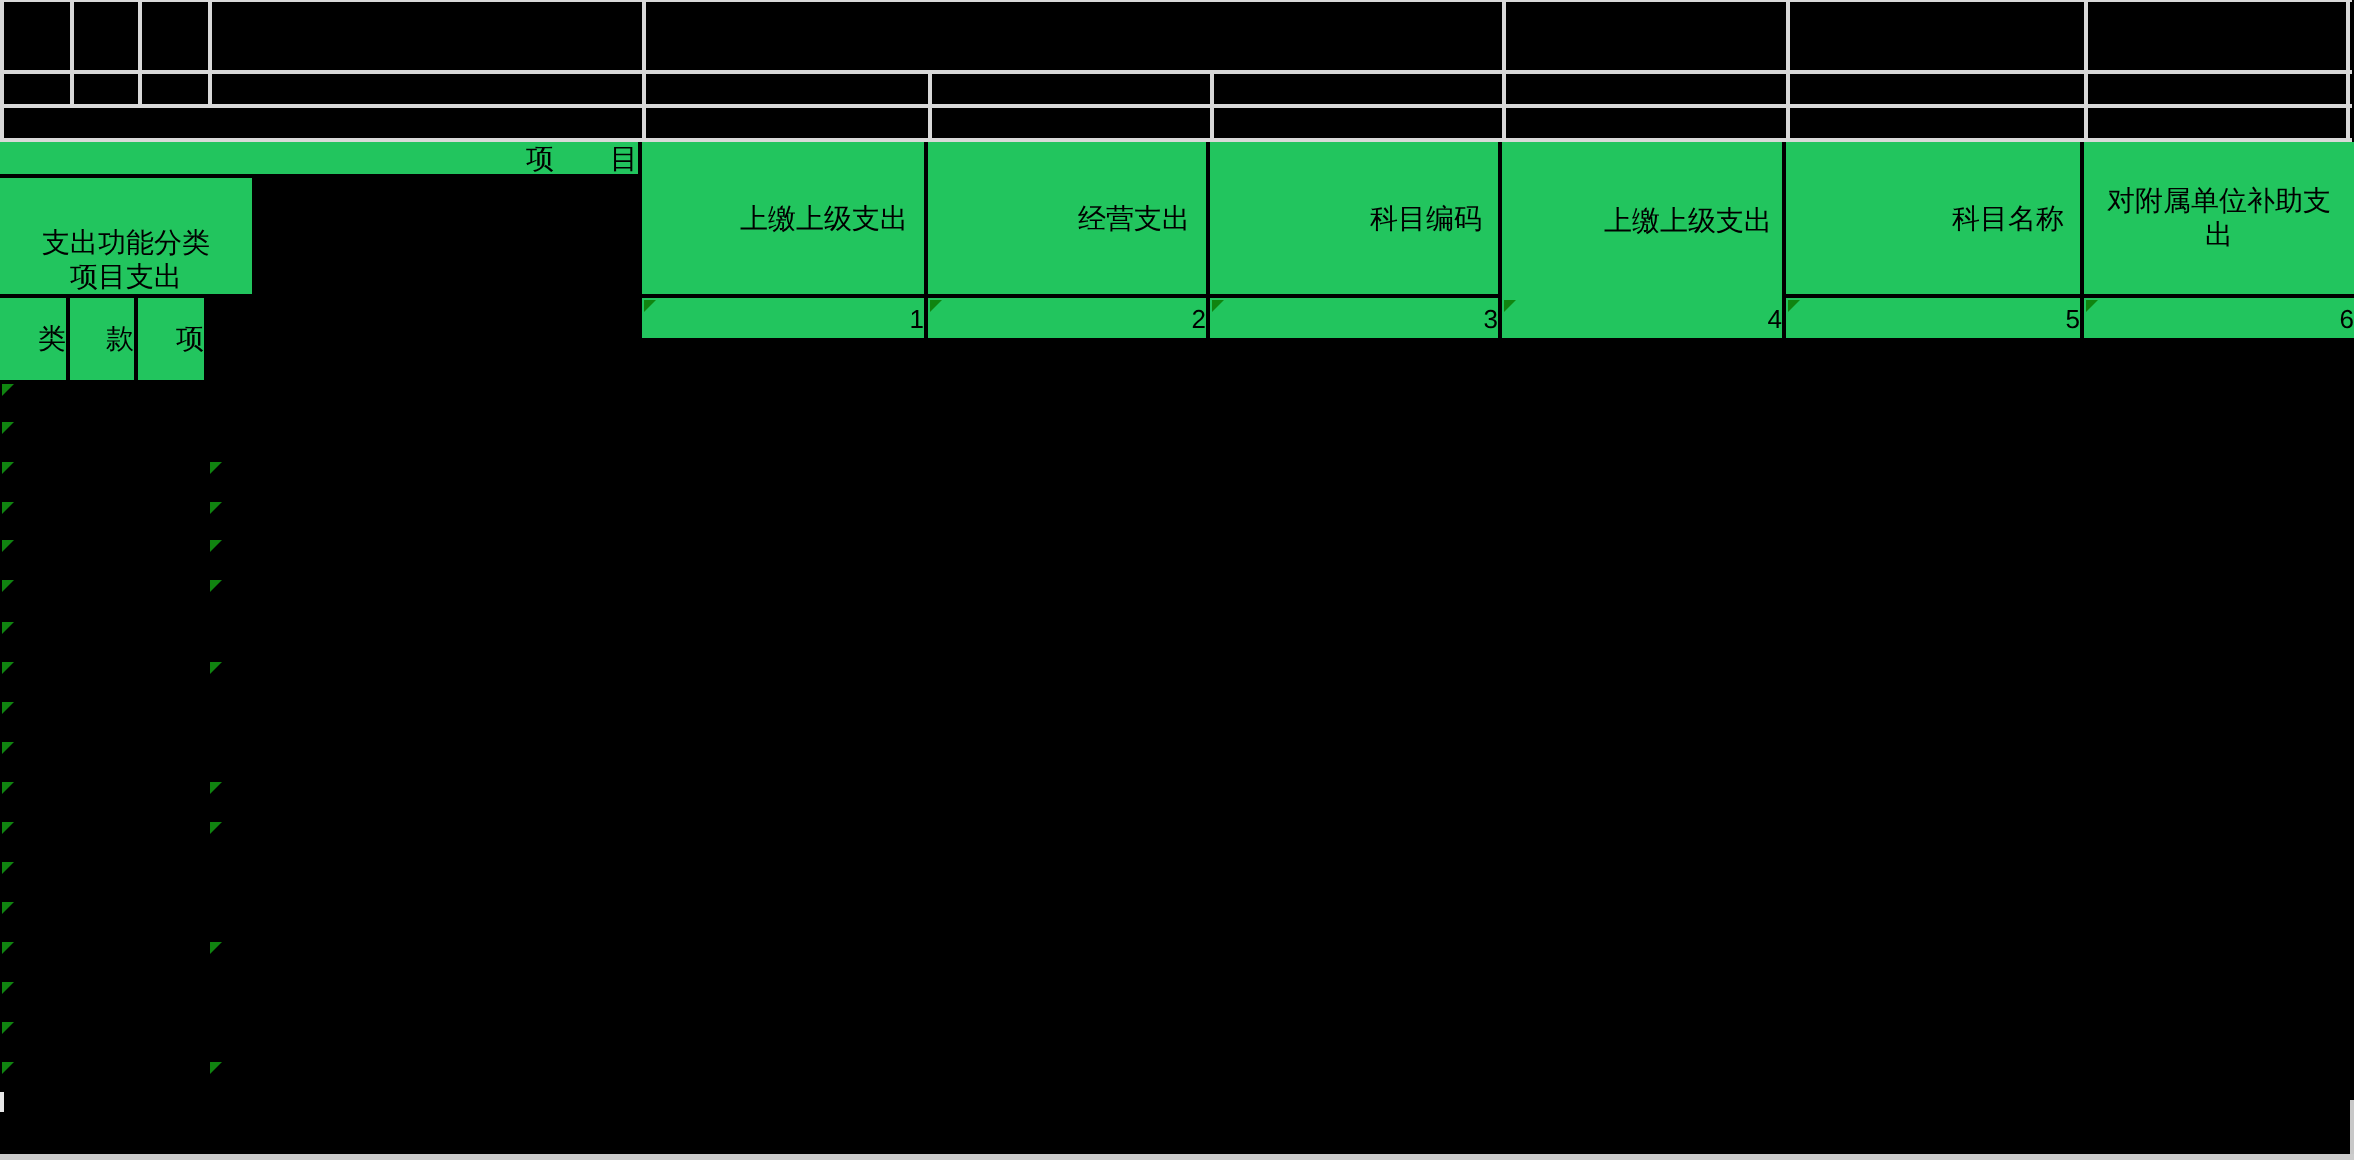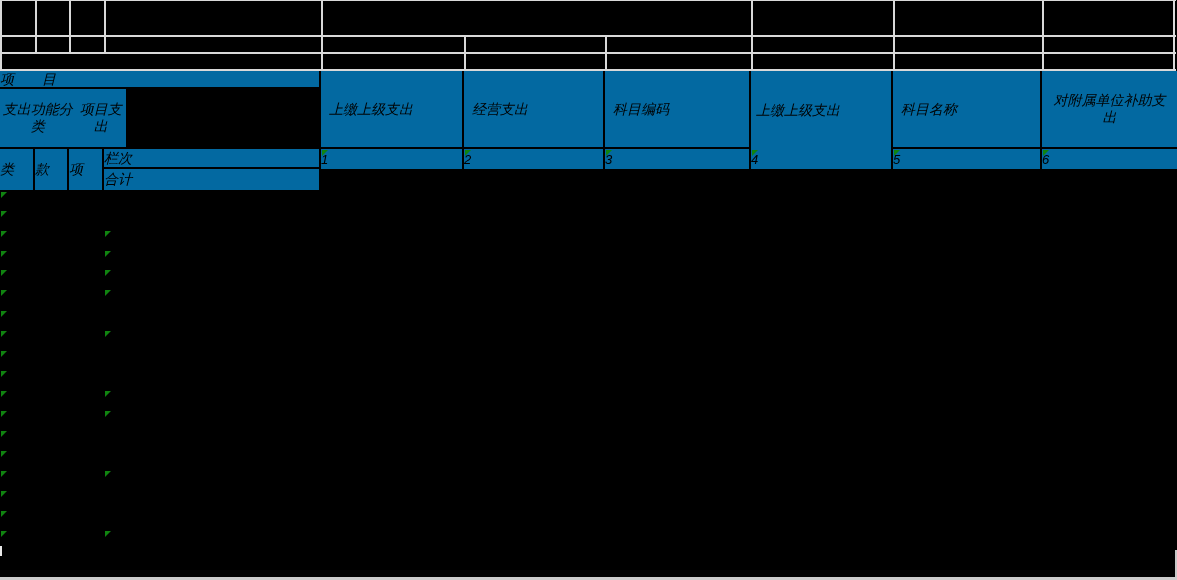--- a/index.html
+++ b/index.html
@@ -1,21 +1,21 @@
 <!DOCTYPE html>
 <html><head>
 <meta charset="utf-8">
 <style>
   html,body{margin:0;padding:0;background:#000;}
   #screen{position:relative;width:1177px;height:580px;background:#000;overflow:hidden;
           font-family:"Liberation Sans","DejaVu Sans",sans-serif;color:#000;}
   .lline{position:absolute;background:#d9d9d9;}
-  .gcell{position:absolute;background:#0369a1;box-sizing:border-box;display:flex;
-         align-items:center;justify-content:flex-start;text-align:center;overflow:hidden;
-         font-size:14px;line-height:17px;font-style:italic;}
+  .gcell{position:absolute;background:#22c55e;box-sizing:border-box;display:flex;
+         align-items:center;justify-content:flex-end;text-align:center;overflow:hidden;
+         font-size:14px;line-height:17px;}
   .bR{border-right:2px solid #000;}
   .bB{border-bottom:2px solid #000;}
   .tri{position:absolute;width:6px;height:6px;background:#108410;
        clip-path:polygon(0 0,100% 0,0 100%);}
   .numfont{font-size:13px;}
   .blackrow{position:absolute;left:0;width:1177px;background:#000;}
 </style>
 </head>
 <body>
 
@@ -36,42 +36,36 @@
   <div class="lline" style="left:104px;top:0;width:2px;height:53px;"></div>
   <div class="lline" style="left:321px;top:0;width:2px;height:71px;"></div>
   <div class="lline" style="left:464px;top:35px;width:2px;height:36px;"></div>
   <div class="lline" style="left:605px;top:35px;width:2px;height:36px;"></div>
   <div class="lline" style="left:751px;top:0;width:2px;height:71px;"></div>
   <div class="lline" style="left:893px;top:0;width:2px;height:71px;"></div>
   <div class="lline" style="left:1042px;top:0;width:2px;height:71px;"></div>
 
   <div class="gcell bR bB" style="left:0;top:71px;width:321px;height:18px;white-space:pre;"><span>项　　目</span></div>
 
-  <div class="gcell bR bB" style="left:0;top:89px;width:128px;height:60px;flex-direction:row;">
+  <div class="gcell bR bB" style="left:0;top:89px;width:128px;height:60px;flex-direction:column;">
     <span>支出功能分类</span>
     <span>项目支出</span>
   </div>
 
 
   <div class="gcell bR" style="left:0;top:149px;width:35px;height:41px;">
       <span>类</span>
     </div>
   <div class="gcell bR" style="left:35px;top:149px;width:34px;height:41px;">
       <span>款</span>
     </div>
   <div class="gcell bR" style="left:69px;top:149px;width:35px;height:41px;">
       <span>项</span>
     </div>
 
-  <div class="gcell bR bB" style="left:104px;top:149px;width:217px;height:20px;">
-      <span>栏次</span>
-    </div>
-  <div class="gcell bR" style="left:104px;top:169px;width:217px;height:21px;">
-      <span>合计</span>
-    </div>
 
   <div id="generated-columns">
       <div class="gcell bB bR" style="left: 321px; top: 71px; width: 143px; height: 78px; padding: 0px 8px;">
         <span>上缴上级支出</span>
       </div>
       <div class="gcell numfont bR" style="left: 321px; top: 149px; width: 143px; height: 20px;">
         <span class="tri" style="left: 1px; top: 1px;"></span>
         <span>1</span>
       </div>
       <div class="gcell bB bR" style="left: 464px; top: 71px; width: 141px; height: 78px; padding: 0px 8px;">

